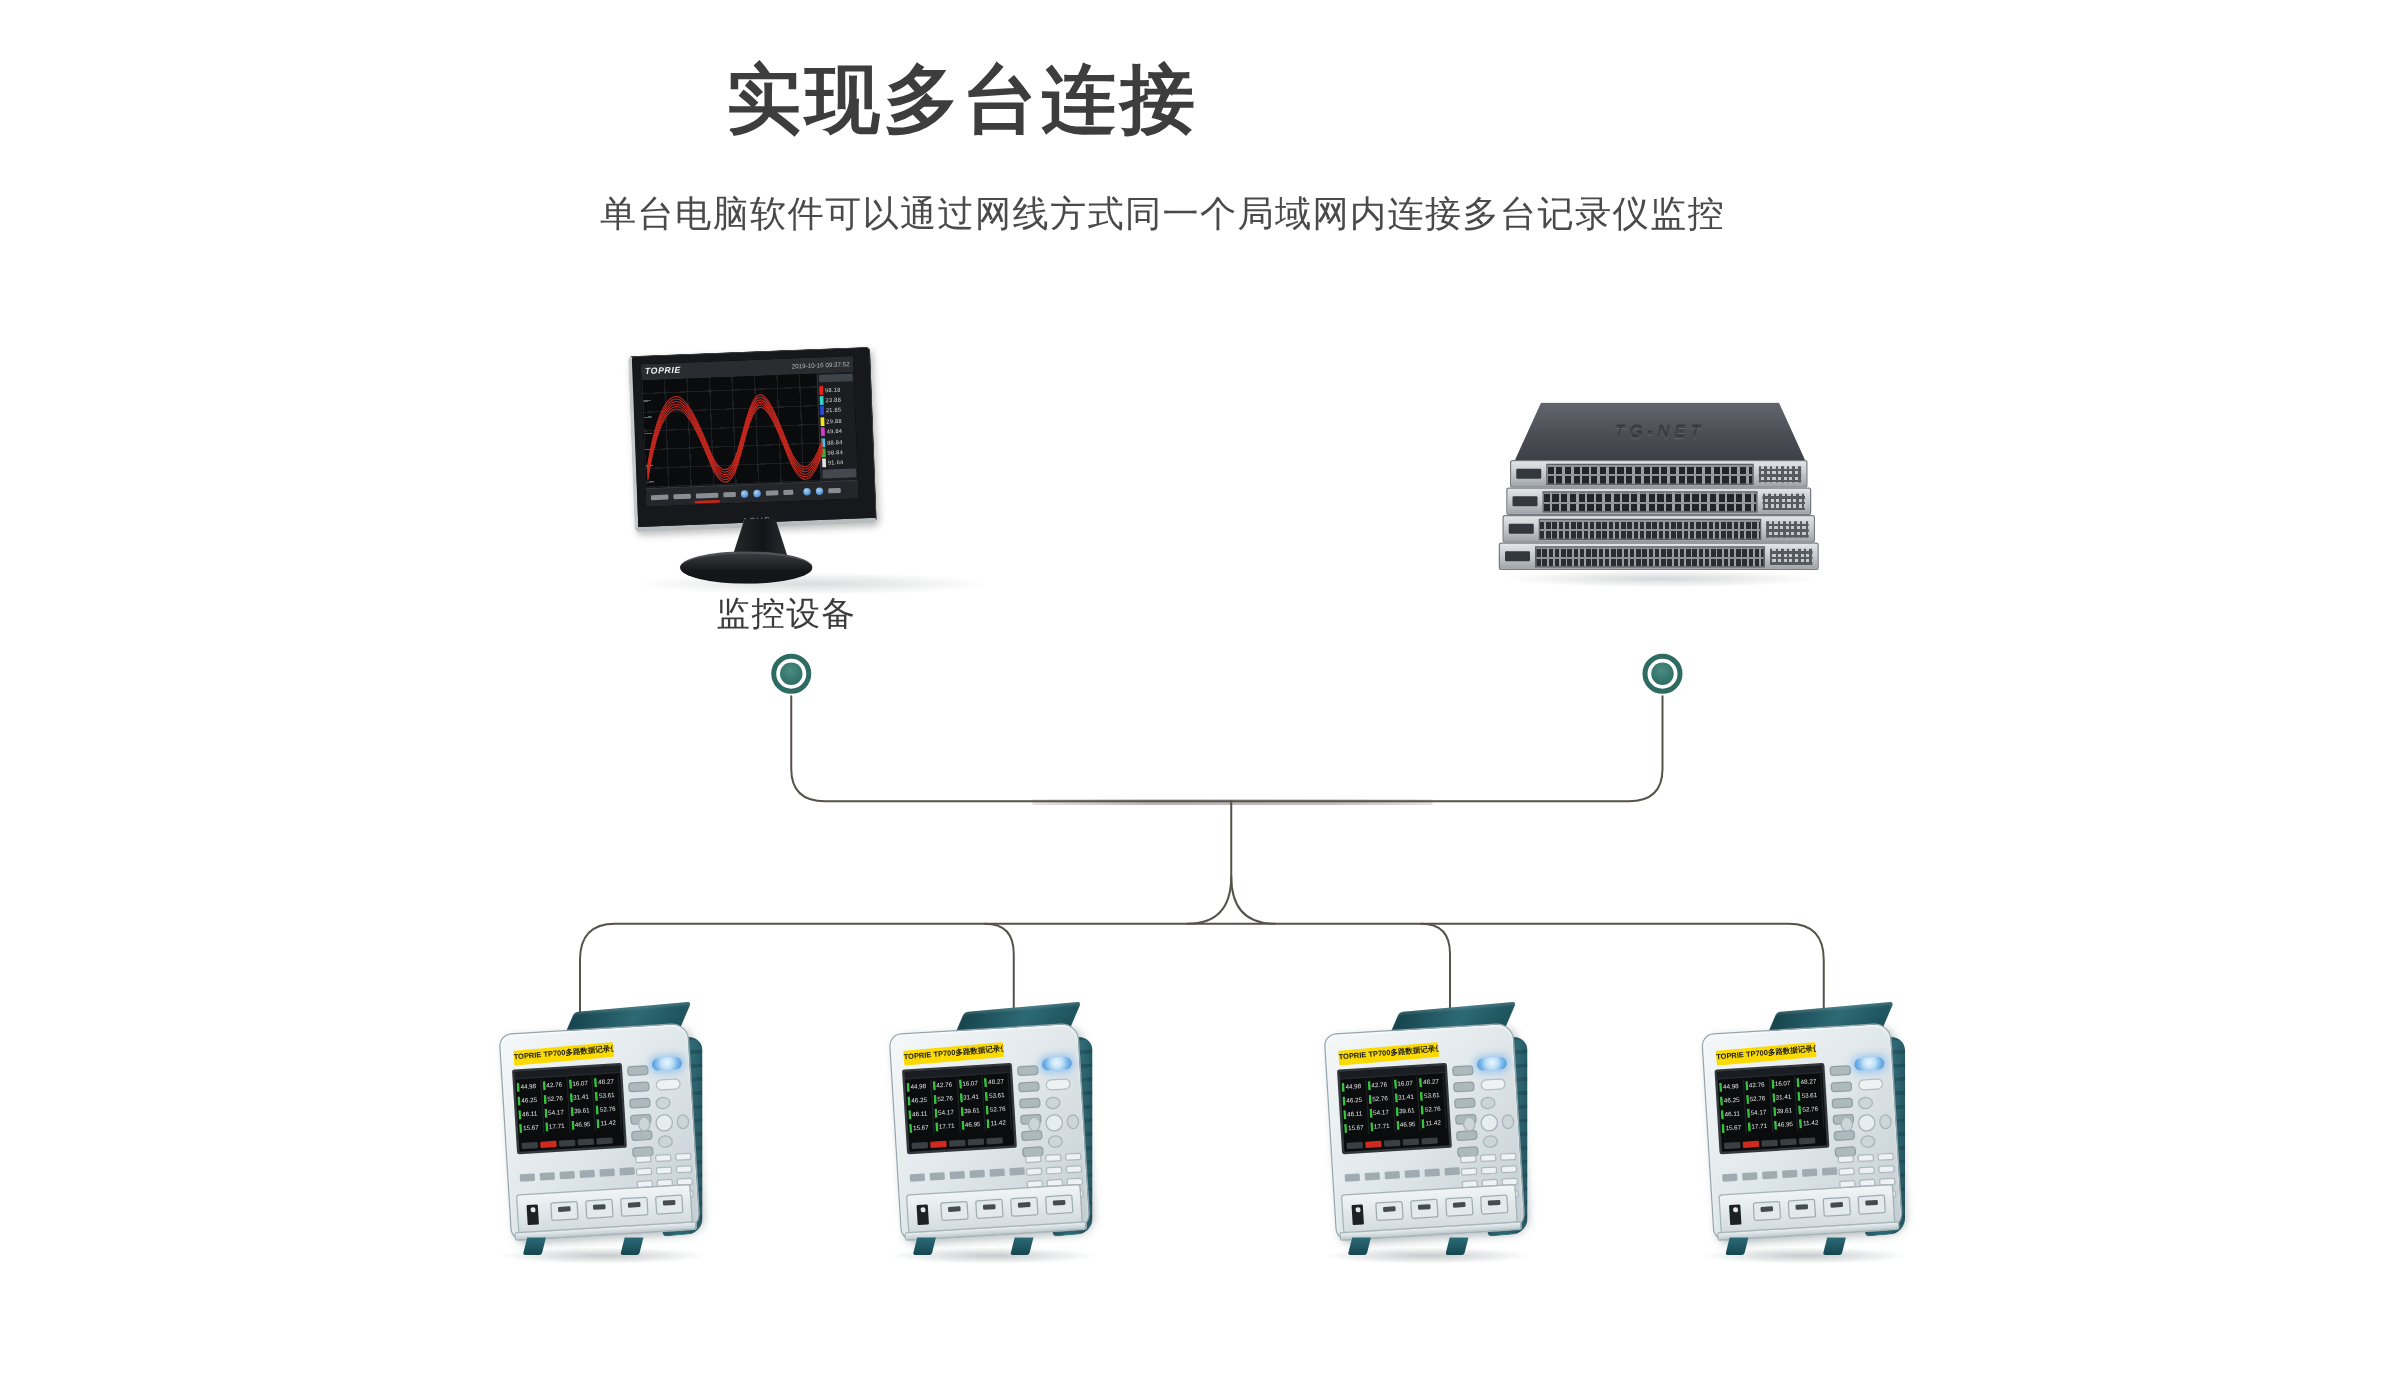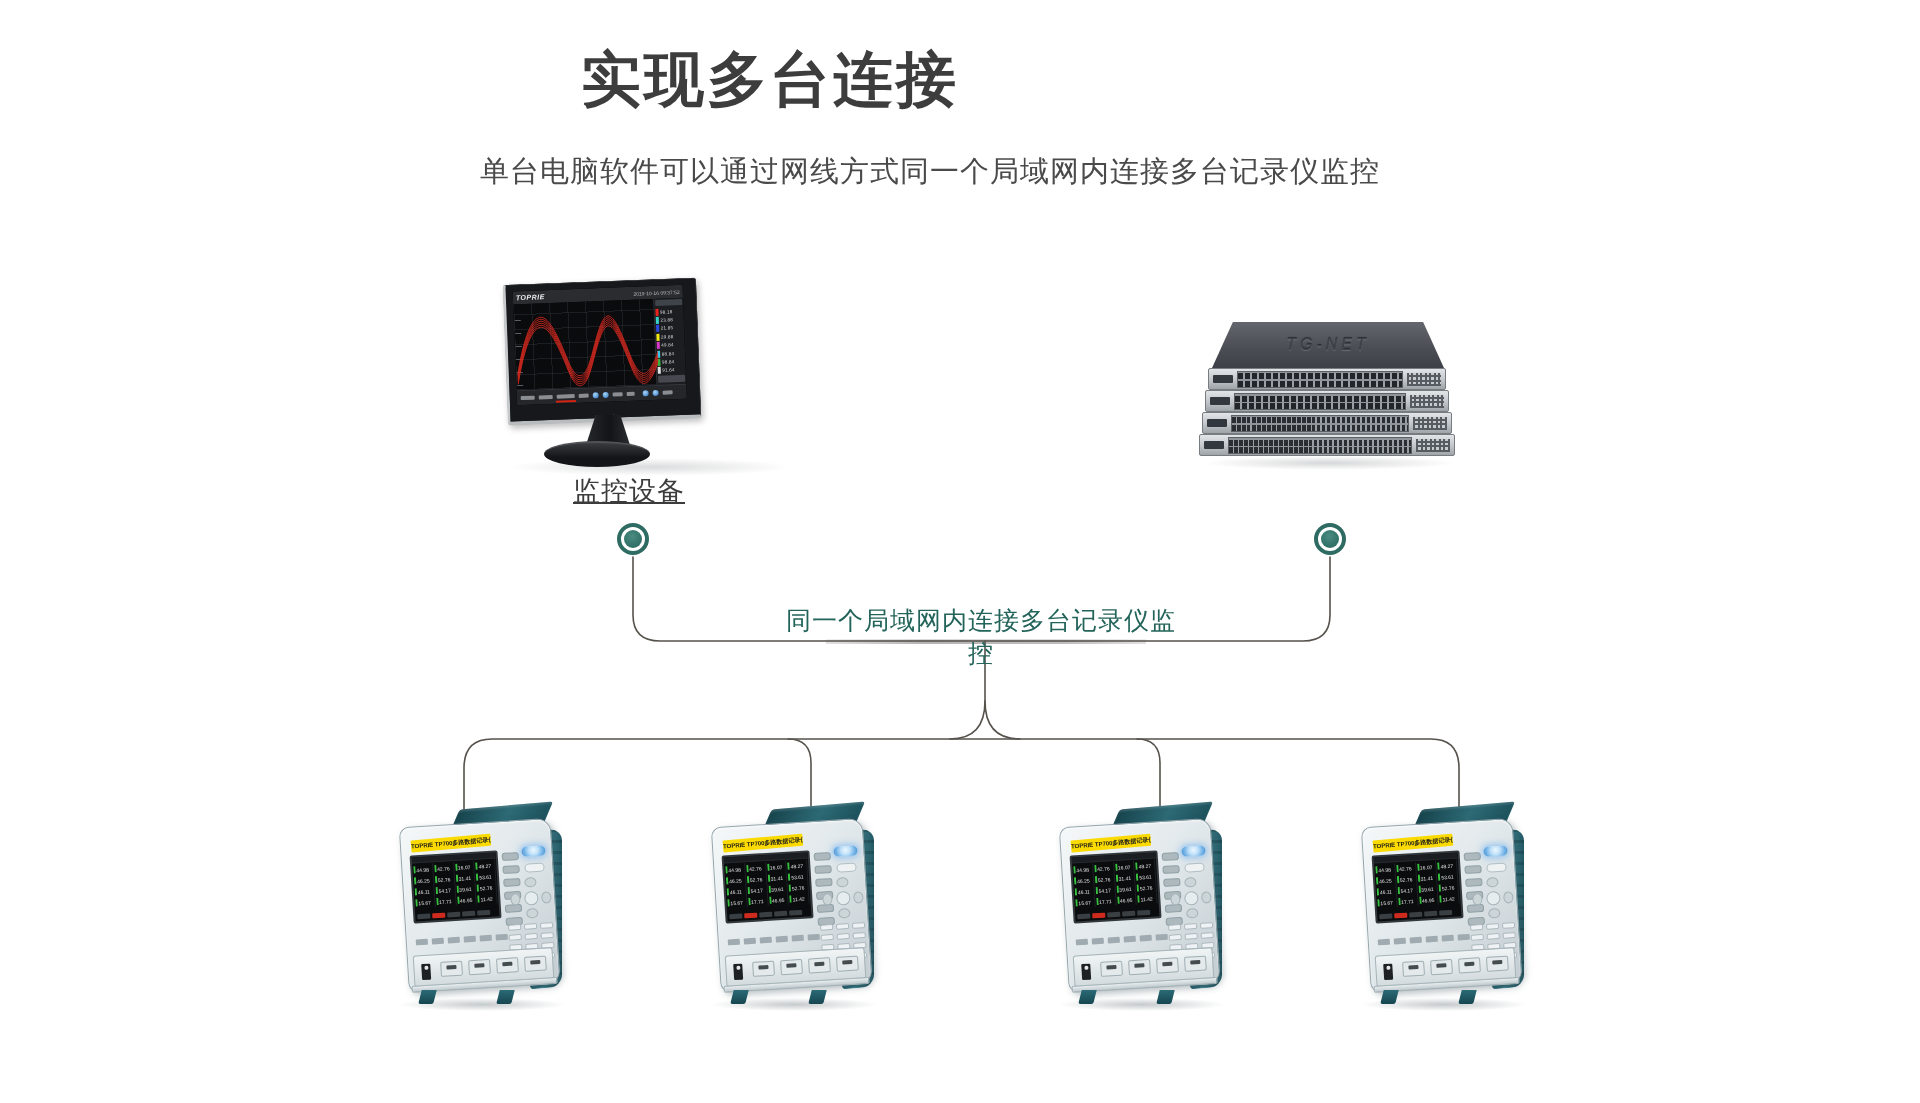--- a/index.html
+++ b/index.html
@@ -5,21 +5,21 @@
   html,body{margin:0;padding:0;background:#ffffff;}
   body{font-family:"Liberation Sans","DejaVu Sans",sans-serif;}
   .canvas{position:relative;width:1920px;height:1103px;background:#ffffff;overflow:hidden;}
 
   
   .page-title{position:absolute;left:0;top:40px;width:1540px;text-align:center;
     font-size:60px;font-weight:700;color:#3d3d3d;letter-spacing:3px;margin:0;}
   .page-subtitle{position:absolute;left:0;top:152px;width:1860px;text-align:center;
     font-size:29px;color:#4a4a4a;letter-spacing:1px;margin:0;}
 
-  .device-label{position:absolute;text-align:center;font-size:27px;color:#3c3c3c;letter-spacing:1px;text-decoration:underline;}
+  .device-label{position:absolute;text-align:center;font-size:27px;color:#3c3c3c;letter-spacing:1px;}
   .monitor-label{left:529px;top:473px;width:200px;}
   .switch-label{left:1246px;top:473px;width:240px;}
 
   .lan-label{position:absolute;left:781px;top:604px;width:400px;text-align:center;
     font-size:25px;color:#23645a;letter-spacing:1px;z-index:3;}
 
   
   .net-dot{position:absolute;width:32px;height:32px;border-radius:50%;
     border:4px solid #2e6b62;background:#ffffff;box-sizing:border-box;z-index:2;}
   .net-dot .dot-inner{position:absolute;left:3px;top:3px;width:18px;height:18px;border-radius:50%;
@@ -87,21 +87,21 @@
     text-shadow:0 0 5px rgba(190,215,255,0.55);}
 
   
   .switch-group{position:absolute;left:1198px;top:318px;width:262px;height:152px;z-index:2;}
   .sw-shadow{position:absolute;left:4px;top:138px;width:254px;height:14px;border-radius:50%;
     background:radial-gradient(ellipse at center, rgba(90,95,100,0.25) 0%, rgba(90,95,100,0) 70%);}
   .sw-top{position:absolute;left:14px;top:4px;width:232px;height:46px;
     clip-path:polygon(9% 0, 91% 0, 100% 100%, 0% 100%);
     background:linear-gradient(180deg,#63676d 0%, #4b4f55 55%, #3d4147 100%);
     display:flex;align-items:center;justify-content:center;}
-  .sw-brand{font-size:16px;font-weight:400;font-style:italic;letter-spacing:4px;color:#3e434a;
+  .sw-brand{font-size:13px;font-weight:400;font-style:italic;letter-spacing:4px;color:#3e434a;
     text-shadow:0 1px 1px rgba(255,255,255,0.18), 0 -1px 1px rgba(0,0,0,0.5);}
   .sw-unit{position:absolute;height:22px;box-sizing:border-box;
     background:linear-gradient(180deg,#e2e5e8 0%, #c2c6ca 55%, #9fa4a9 100%);
     border:1px solid #777c81;border-radius:2px;display:flex;align-items:center;padding:0 4px;gap:4px;}
   .swu1{left:10px;top:50px;width:238px;}
   .swu2{left:7px;top:72px;width:244px;}
   .swu3{left:4px;top:94px;width:250px;}
   .swu4{left:1px;top:116px;width:256px;}
   .sw-chip{width:20px;height:8px;background:#33383e;border-radius:1px;flex:0 0 auto;}
   .sw-ports{flex:1;height:15px;border:1px solid #5c6166;background:
@@ -209,21 +209,20 @@
     </g>
   </svg>
 
   <div class="net-dot dot-left">
     <span class="dot-inner"></span>
   </div>
   <div class="net-dot dot-right">
     <span class="dot-inner"></span>
   </div>
 
-  <div class="lan-label">同一个局域网内连接多台记录仪监控</div>
 
   <div class="monitor-group">
     <div class="mg-shadow"></div>
 
 
     <div class="monitor-frame">
       <div class="monitor-screen">
         <div class="ms-topbar">
           <span class="ms-logo">TOPRIE</span>
           <span class="ms-datetime">2019-10-16 09:37:52</span>

